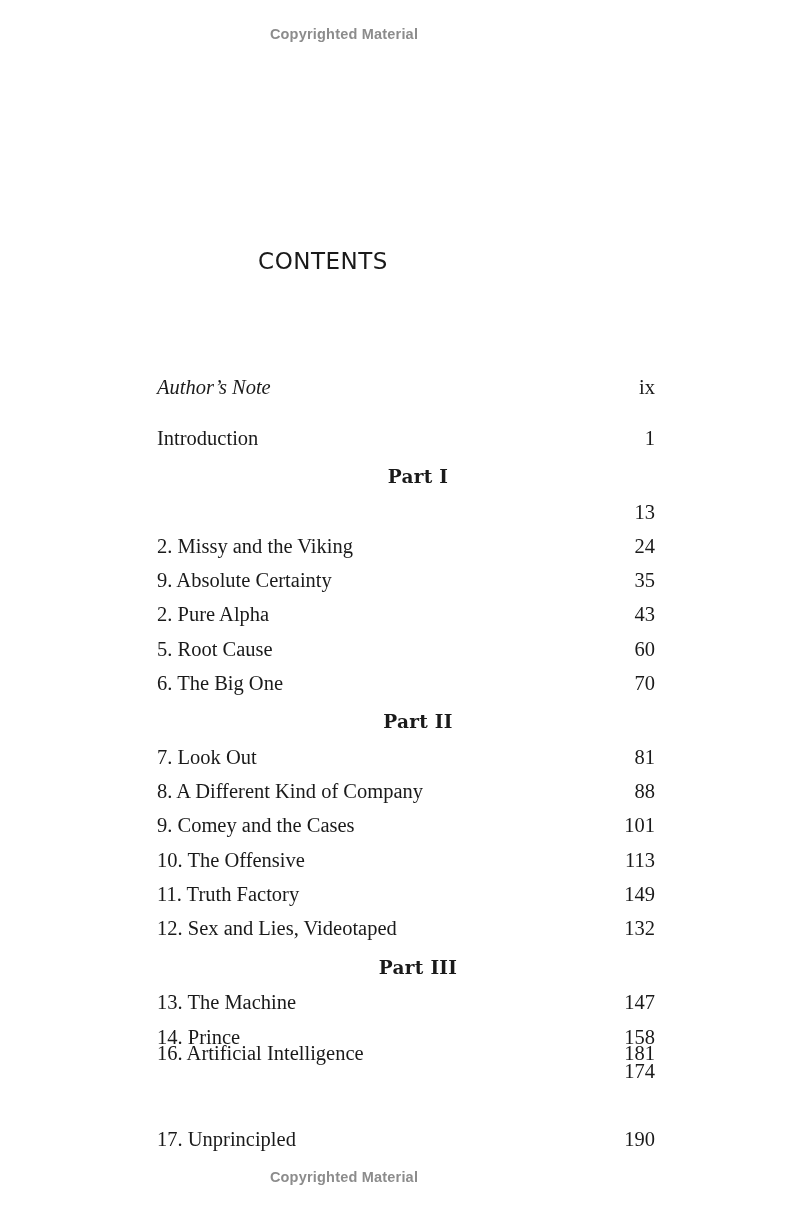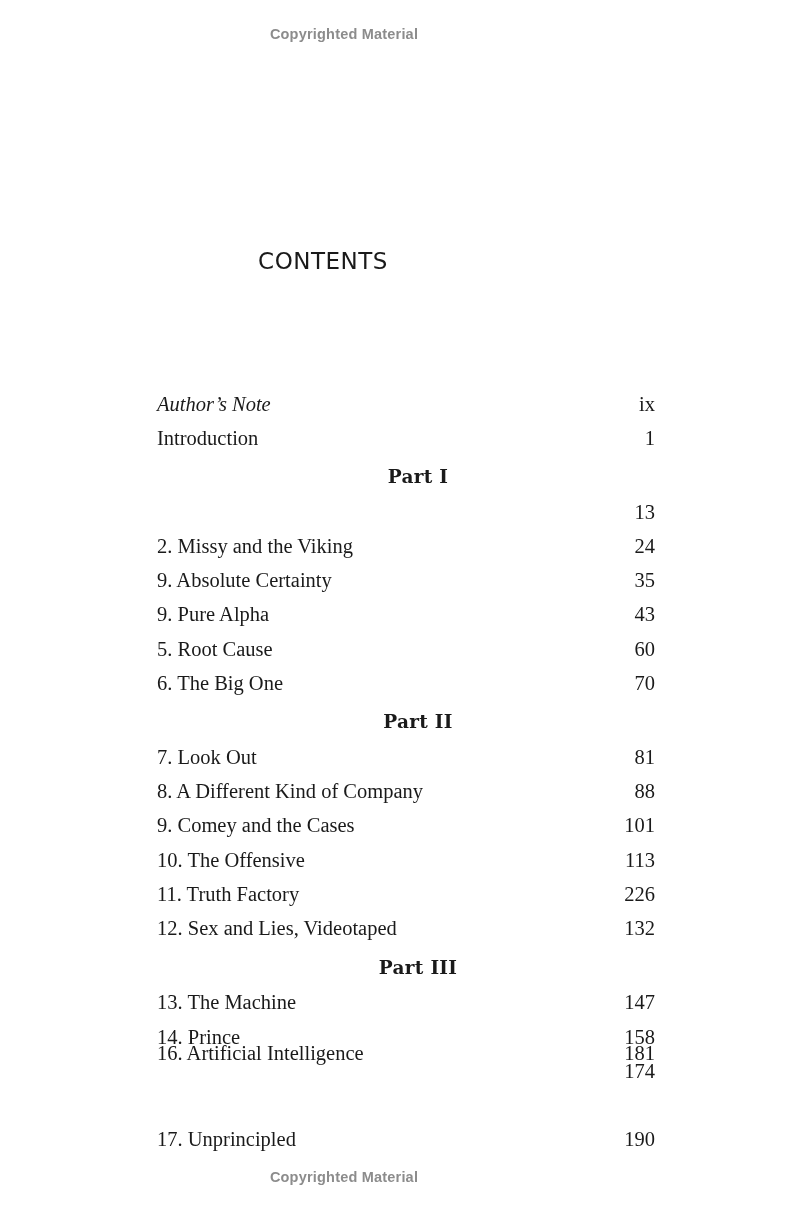--- a/index.html
+++ b/index.html
@@ -32,21 +32,21 @@
   }
 </style>
 </head>
 <body>
 
 <div class="watermark wm-top">Copyrighted Material</div>
 
 <div class="title">CONTENTS</div>
 
 <div class="toc">
-  <div class="row italic" style="top:391px">
+  <div class="row italic" style="top:374px">
     <span class="label">Author’s Note</span>
     <span class="page">ix</span>
   </div>
   <div class="row" style="top:425px">
     <span class="label">Introduction</span>
     <span class="page">1</span>
   </div>
 
   <div class="part" style="top:464px">Part I</div>
   <div class="row" style="top:499px">
@@ -54,21 +54,21 @@
   </div>
   <div class="row" style="top:533px">
     <span class="label">2. Missy and the Viking</span>
     <span class="page">24</span>
   </div>
   <div class="row" style="top:567px">
     <span class="label">9. Absolute Certainty</span>
     <span class="page">35</span>
   </div>
   <div class="row" style="top:601px">
-    <span class="label">9. Pure Alpha</span>
+    <span class="label">2. Pure Alpha</span>
     <span class="page">43</span>
   </div>
   <div class="row" style="top:636px">
     <span class="label">5. Root Cause</span>
     <span class="page">60</span>
   </div>
   <div class="row" style="top:670px">
     <span class="label">6. The Big One</span>
     <span class="page">70</span>
   </div>
@@ -85,21 +85,21 @@
   <div class="row" style="top:812px">
     <span class="label">9. Comey and the Cases</span>
     <span class="page">101</span>
   </div>
   <div class="row" style="top:847px">
     <span class="label">10. The Offensive</span>
     <span class="page">113</span>
   </div>
   <div class="row" style="top:881px">
     <span class="label">11. Truth Factory</span>
-    <span class="page">226</span>
+    <span class="page">149</span>
   </div>
   <div class="row" style="top:915px">
     <span class="label">12. Sex and Lies, Videotaped</span>
     <span class="page">132</span>
   </div>
 
   <div class="part" style="top:955px">Part III</div>
   <div class="row" style="top:989px">
     <span class="label">13. The Machine</span>
     <span class="page">147</span>

